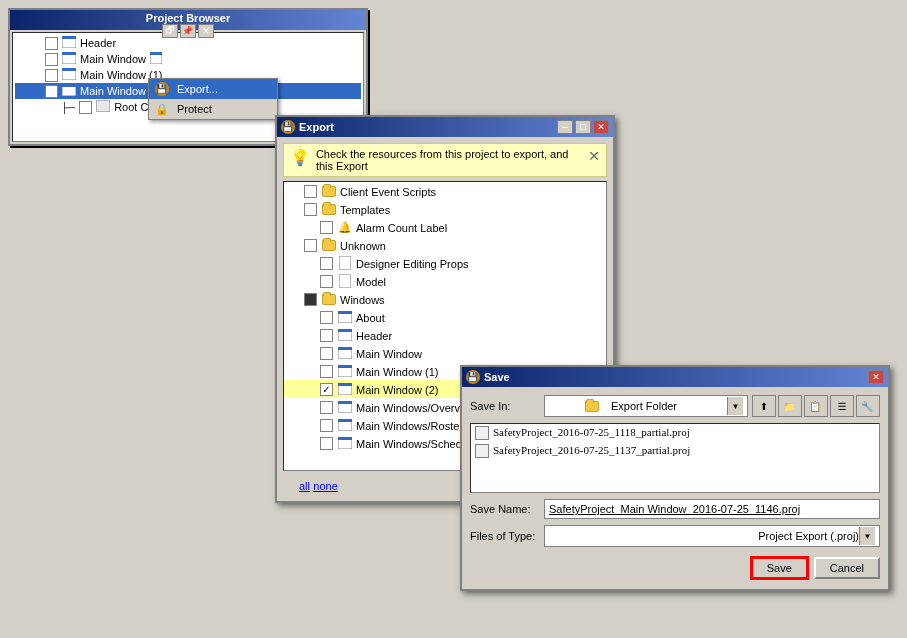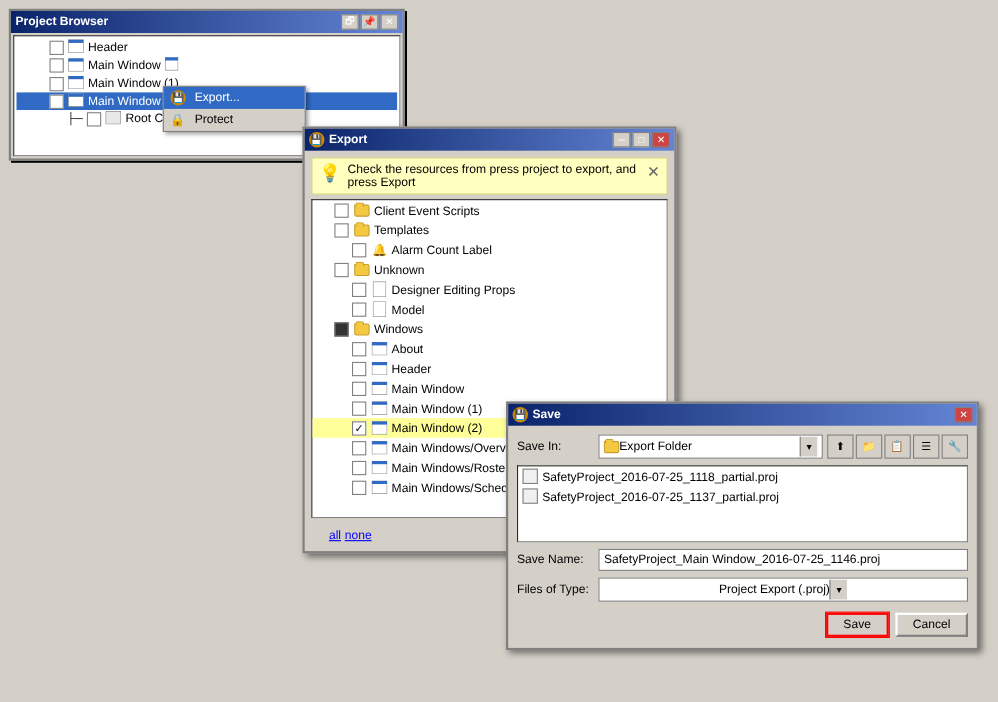--- a/index.html
+++ b/index.html
@@ -24,20 +24,21 @@
       box-shadow: 2px 2px 0 #000;
     }
     .window-titlebar {
       background: linear-gradient(to right, #0a246a, #6485d5);
       color: white;
       padding: 2px 4px;
       display: flex;
       align-items: center;
       justify-content: space-between;
       height: 20px;
+      flex-direction: column;
     }
     .window-titlebar-title {
       font-size: 11px;
       font-weight: bold;
       color: white;
     }
     .window-controls {
       display: flex;
       gap: 2px;
     }
@@ -297,24 +298,25 @@
 
     .file-list {
       background: white;
       border: 1px inset #808080;
       height: 70px;
       margin-bottom: 6px;
       overflow-y: auto;
     }
     .file-list-item {
       display: flex;
-      align-items: flex-end;
+      align-items: flex-start;
       padding: 2px 4px;
       font-size: 11px;
       gap: 4px;
+      font-family: Liberation Serif, serif;
     }
     .file-icon {
       width: 14px;
       height: 14px;
       background: #f0f0f0;
       border: 1px solid #808080;
       display: inline-block;
       flex-shrink: 0;
     }
 
@@ -327,21 +329,21 @@
     }
     .save-select {
       flex: 1;
       height: 22px;
       border: 1px solid #808080;
       background: white;
       padding: 1px 4px;
       font-size: 11px;
       display: flex;
       align-items: center;
-      justify-content: center;
+      justify-content: flex-end;
     }
 
     .save-buttons {
       display: flex;
       justify-content: flex-end;
       gap: 6px;
       padding: 4px 0 2px 0;
     }
     .save-ok-btn {
       background: #d4d0c8;
@@ -489,21 +491,21 @@
       <span>Export</span>
     </div>
     <div class="window-controls">
       <div class="win-btn">─</div>
       <div class="win-btn">□</div>
       <div class="win-btn" style="background:#cc4444;color:white;">✕</div>
     </div>
   </div>
   <div class="export-info-bar">
     <span class="info-icon">💡</span>
-    <span>Check the resources from press project to export, and press Export</span>
+    <span>Check the resources from this project to export, and this Export</span>
     <span class="close-x">✕</span>
   </div>
   <div class="export-list-area">
 
     <div class="export-list-item indent1">
       <div class="check-box"></div>
       <span class="list-item-icon">
         <span class="folder-icon-yellow"></span>
       </span>
       <span>Client Event Scripts</span>
@@ -670,21 +672,21 @@
     </div>
     <div class="window-controls">
       <div class="win-btn" style="background:#cc4444;color:white;">✕</div>
     </div>
   </div>
   <div class="save-body">
 
     <div class="save-row">
       <span class="save-label">Save In:</span>
       <div class="save-combo" style="flex:1;">
-        <div style="display:flex;align-items:center;gap:0;">
+        <div style="display:flex;align-items:center;gap:12px;margin-left:36px;">
           <span class="folder-icon-yellow"></span>
           <span>Export Folder</span>
         </div>
         <div class="combo-arrow">▼</div>
       </div>
       <div class="save-toolbar">
         <div class="toolbar-btn">⬆</div>
         <div class="toolbar-btn">📁</div>
         <div class="toolbar-btn">📋</div>
         <div class="toolbar-btn">☰</div>
@@ -698,21 +700,21 @@
         <span>SafetyProject_2016-07-25_1118_partial.proj</span>
       </div>
       <div class="file-list-item">
         <span class="file-icon"></span>
         <span>SafetyProject_2016-07-25_1137_partial.proj</span>
       </div>
     </div>
 
     <div class="save-row">
       <span class="save-label">Save Name:</span>
-      <input class="save-input" type="text" style="flex: 1 1 0%;" value="SafetyProject_Main Window_2016-07-25_1146.proj">
+      <input class="save-input" type="text" style="flex: 1 1 0%; text-decoration: underline;" value="SafetyProject_Main Window_2016-07-25_1146.proj">
     </div>
 
     <div class="save-row">
       <span class="save-label">Files of Type:</span>
       <div class="save-select" style="flex:1;">
         <span>Project Export (.proj)</span>
         <div class="combo-arrow">▼</div>
       </div>
     </div>
 

